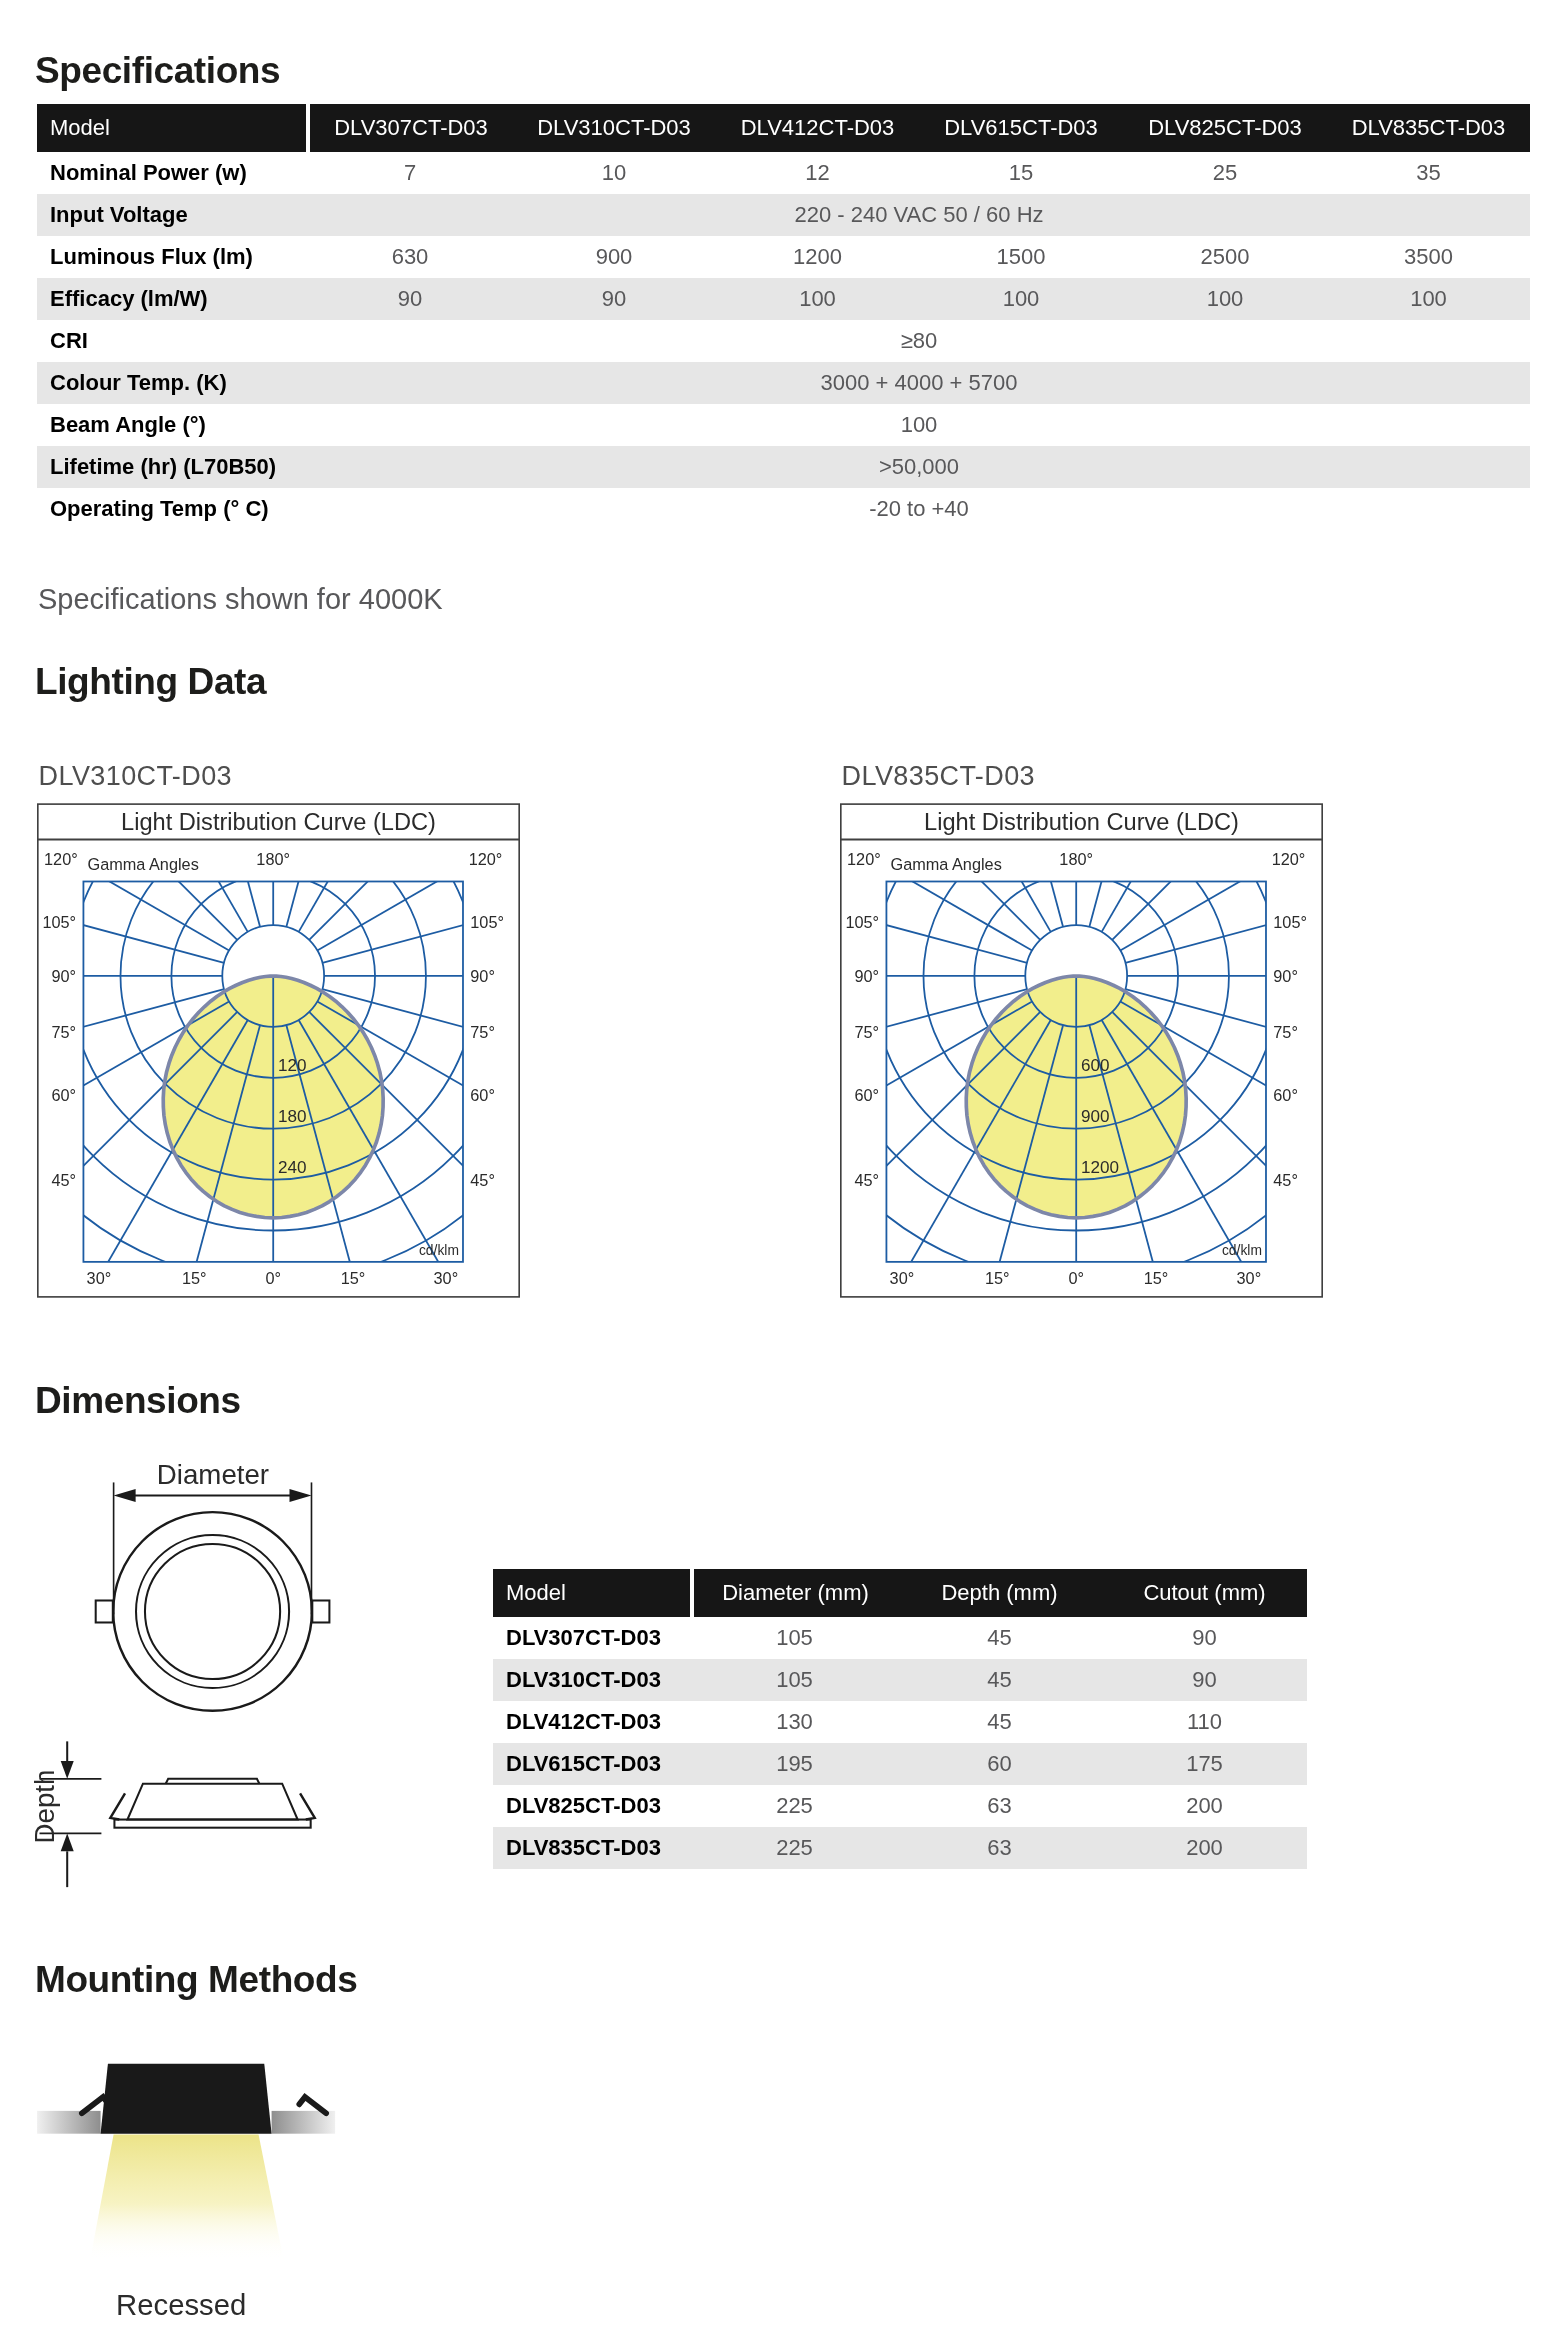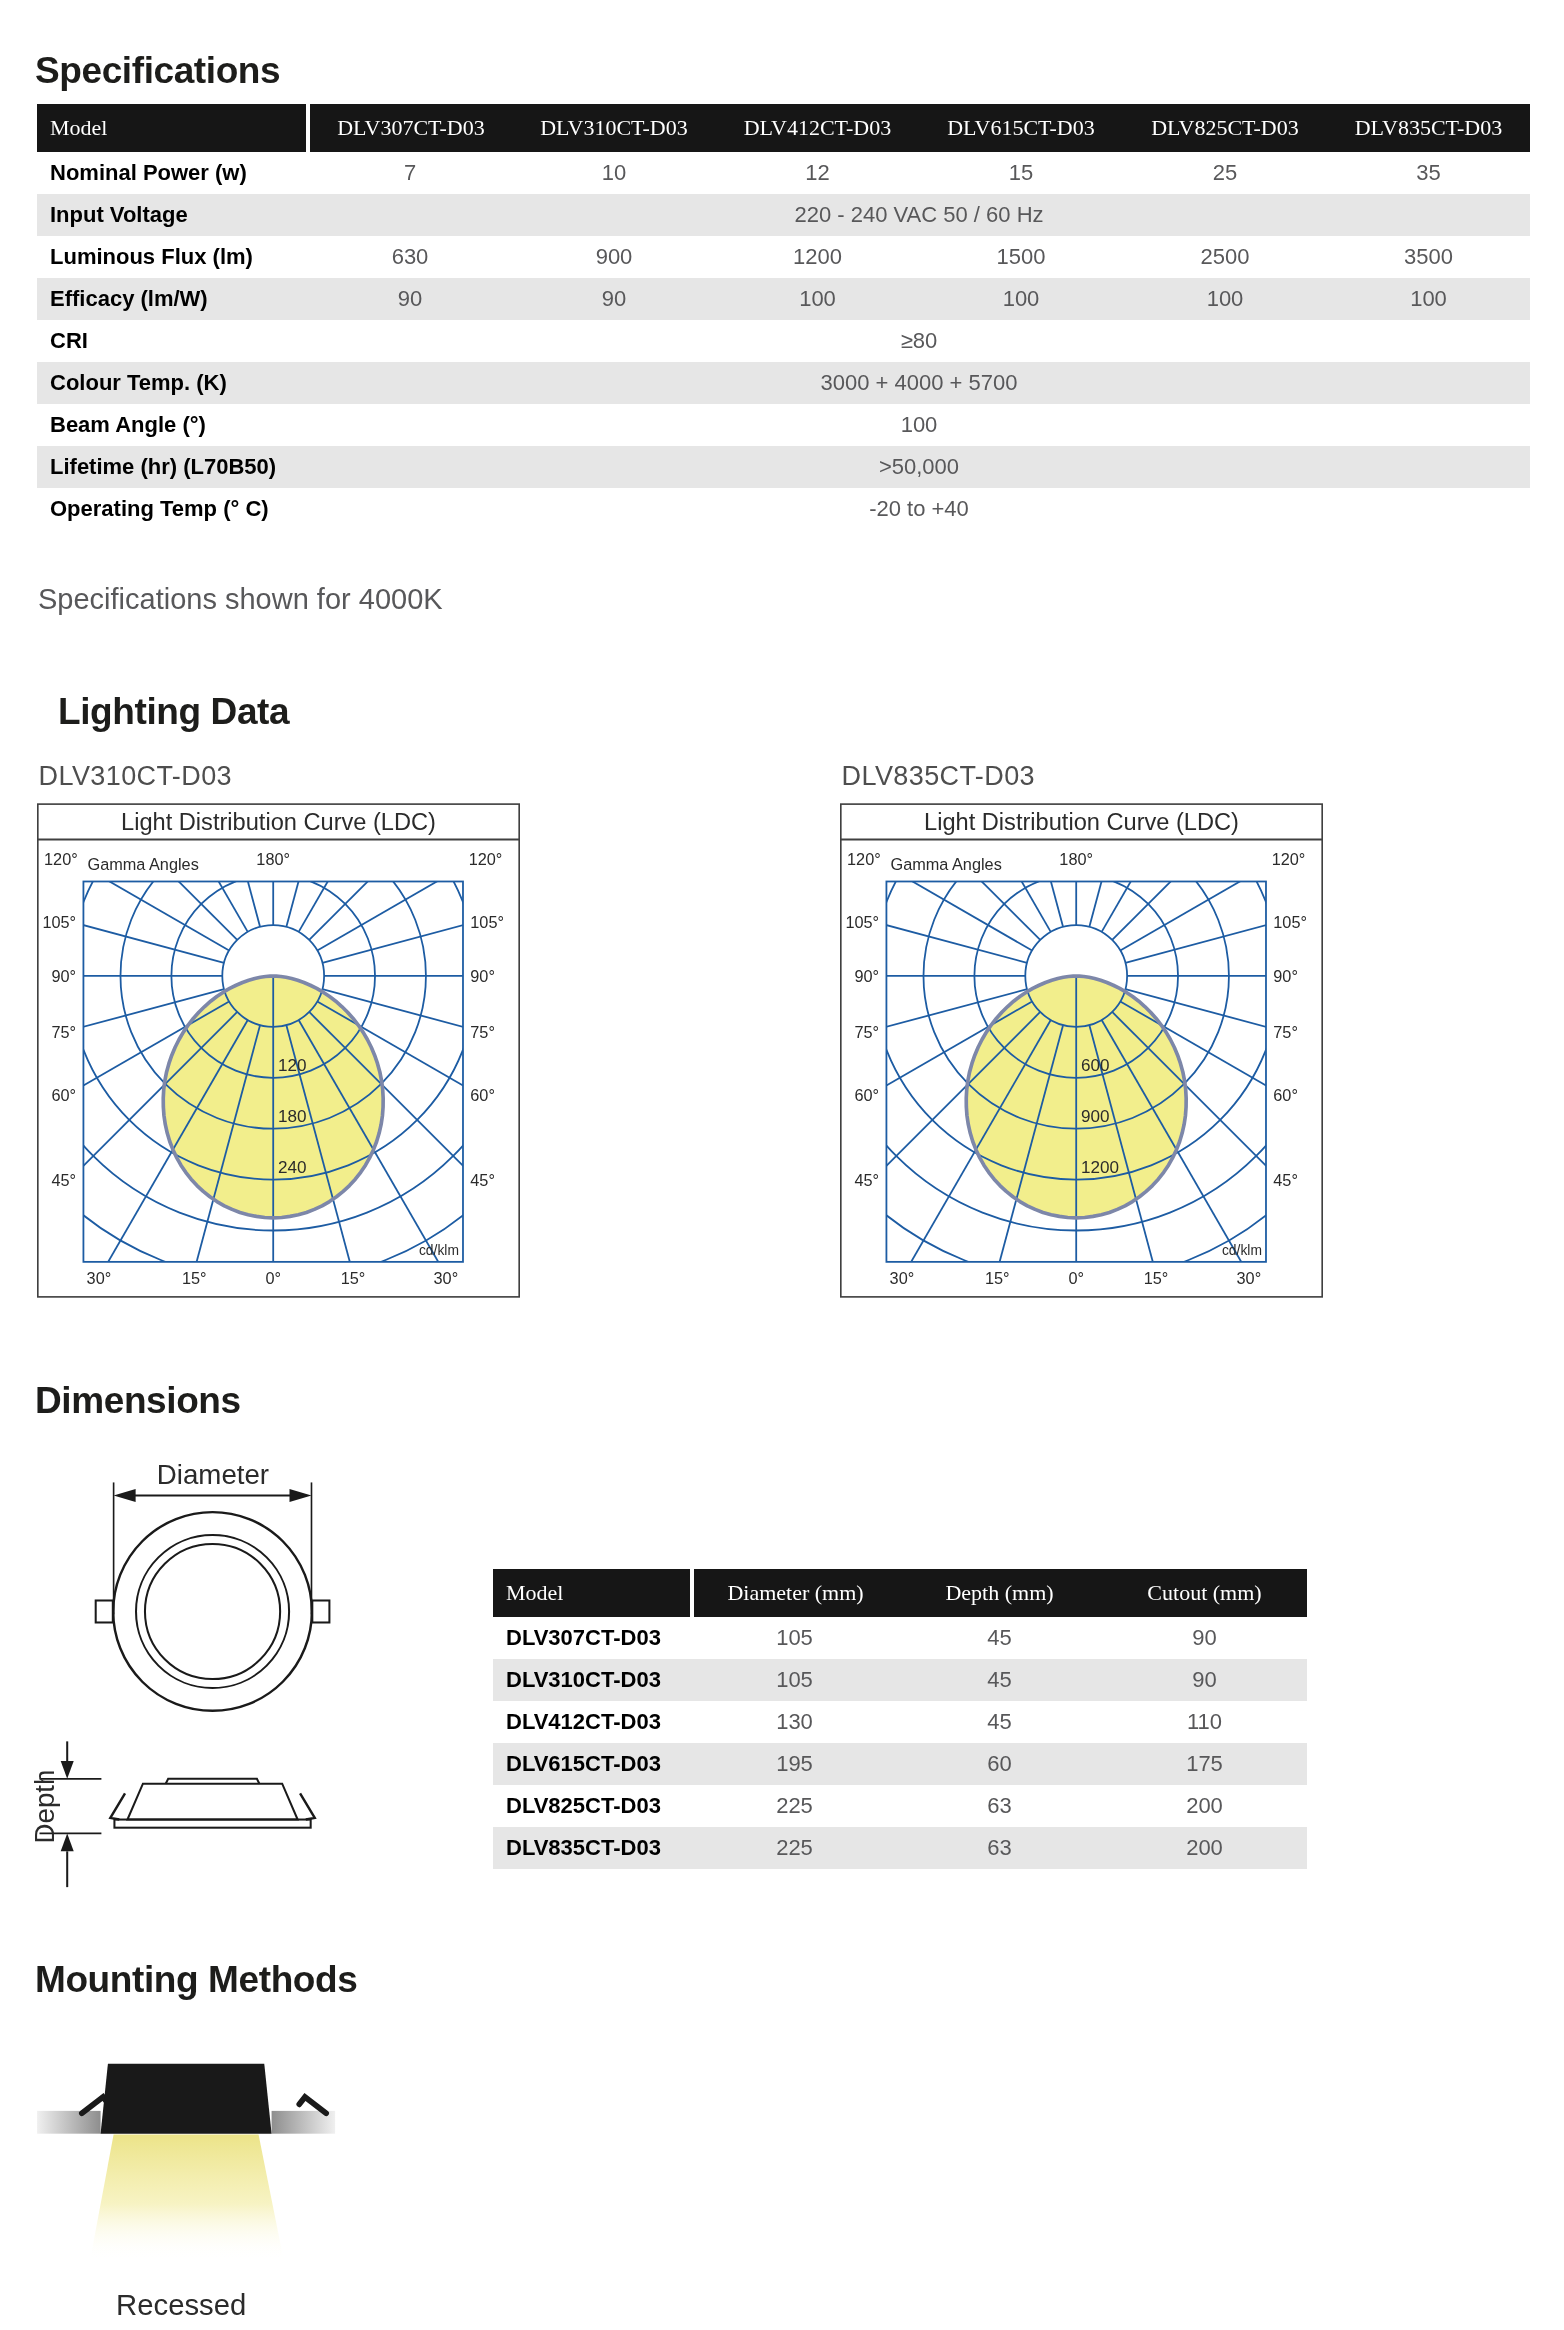--- a/index.html
+++ b/index.html
@@ -1,27 +1,27 @@
 <!DOCTYPE html>
 <html style="font-size:13px"><head>
 <meta charset="utf-8">
 <style>
   html,body{margin:0;padding:0;background:#ffffff;}
   .page{position:relative;width:1564px;height:2330px;background:#fff;overflow:hidden;
         font-family:"Liberation Sans","DejaVu Sans",sans-serif;}
   .h{position:absolute;left:35px;margin:0;font-size:37px;font-weight:700;color:#1d1d1b;letter-spacing:-0.4px;}
   #h-spec{top:26px;margin-top:24px;}
-  #h-light{top:691px;margin-left:23px;}
+  #h-light{top:661px;}
   #h-dim{top:1380px;}
   #h-mount{top:1959px;}
 
   table{border-collapse:collapse;table-layout:fixed;position:absolute;font-size:22px;}
   .spec-table{left:37px;top:104px;width:1492px;}
   .dim-table{left:493px;top:1569px;width:813px;}
-  thead th{background:#161616;color:#ffffff;font-weight:400;height:46px;vertical-align:middle;font-family:Liberation Serif, serif;}
+  thead th{background:#161616;color:#ffffff;font-weight:400;height:46px;vertical-align:middle;}
   thead th.model{text-align:left;padding-left:13px;border-right:4.1px solid #ffffff;}
   thead th.colhead{text-align:center;padding:0;}
   tbody td{height:42px;vertical-align:middle;padding:0;}
   tbody tr:nth-child(even){background:#e6e6e6;}
   td.rowlabel{font-weight:700;color:#000000;padding-left:13px;}
   td.value{color:#58585a;text-align:center;font-weight:400;}
   .footnote{position:absolute;left:38px;top:583px;font-size:29px;color:#58585a;}
 
   .chart-block{position:absolute;width:483px;}
   #chart-block-0{left:37px;top:761px;}

